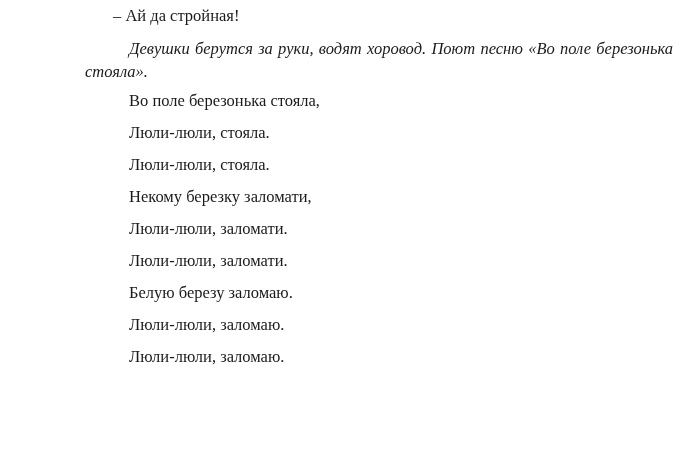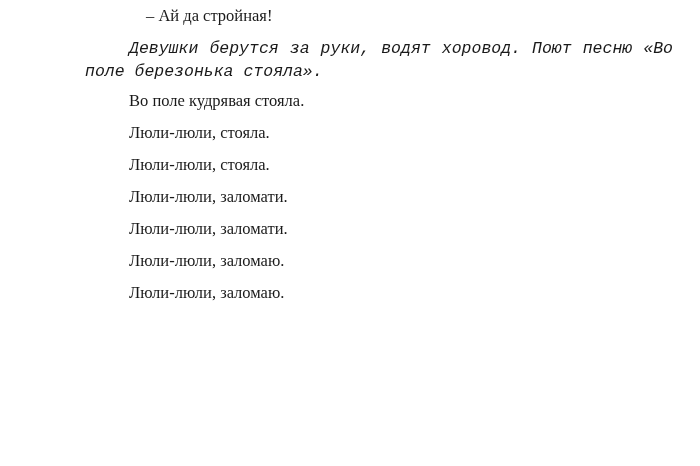--- a/index.html
+++ b/index.html
@@ -21,34 +21,33 @@
       left: 85px;
       top: 0;
       width: 588px;
     }
     .line {
       position: absolute;
       white-space: nowrap;
       line-height: 20px;
     }
     .speech {
-      left: 61px;
+      left: 28px;
       top: 6px;
     }
     .stage {
       position: absolute;
       left: 0;
       top: 37px;
       width: 588px;
       font-style: italic;
       text-align: justify;
       text-align-last: left;
       line-height: 23px;
       text-indent: 44px;
-      font-family: Liberation Mono, monospace;
     }
     .verse {
       position: absolute;
       left: 44px;
       top: 91px;
       margin: 0;
       padding: 0;
       list-style: none;
     }
     .verse li {
@@ -57,21 +56,23 @@
       white-space: nowrap;
     }
   </style>
 </head>
 <body>
 
 <div class="page">
   <div class="line speech">– Ай да стройная!</div>
   <p class="stage" style="margin:0;">Девушки берутся за руки, водят хоровод. Поют песню «Во поле березонька стояла».</p>
   <ul class="verse">
-    <li>Во поле кудрявая стояла.</li>
+    <li>Во поле березонька стояла,</li>
     <li>Люли-люли, стояла.</li>
     <li>Люли-люли, стояла.</li>
+    <li>Некому березку заломати,</li>
     <li>Люли-люли, заломати.</li>
     <li>Люли-люли, заломати.</li>
+    <li>Белую березу заломаю.</li>
     <li>Люли-люли, заломаю.</li>
     <li>Люли-люли, заломаю.</li>
   </ul>
 </div>
 
 </body></html>

